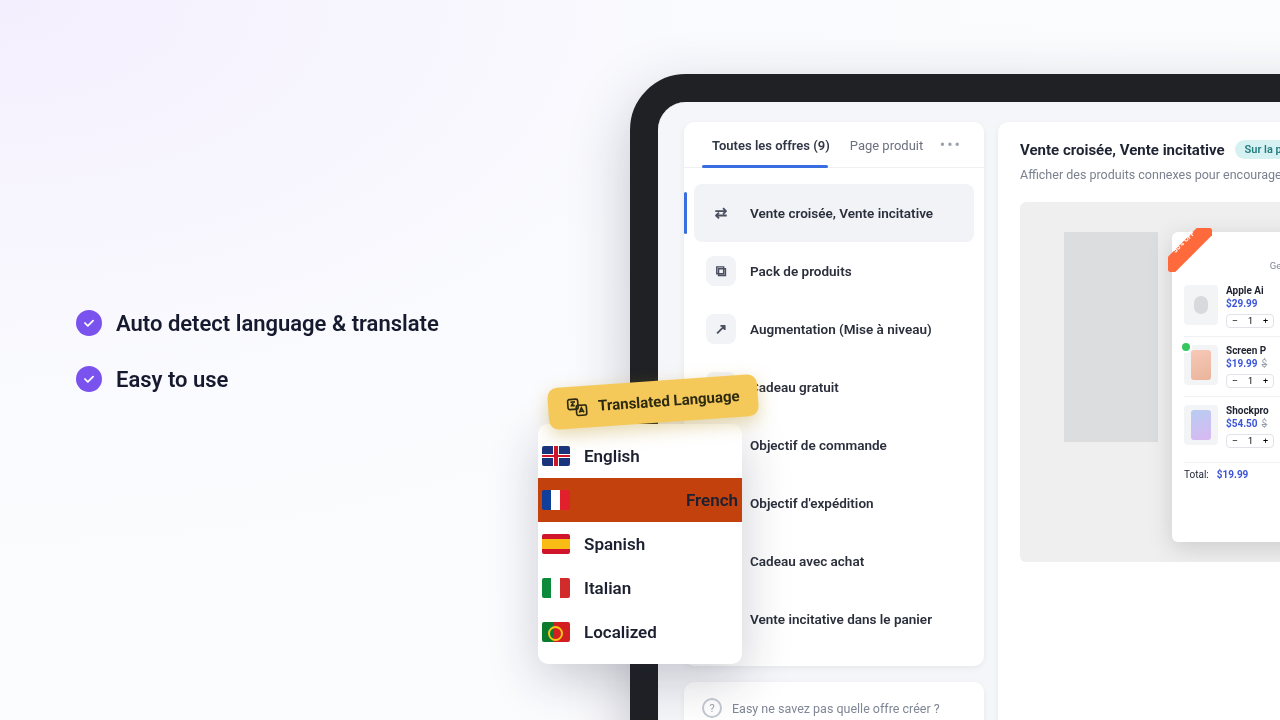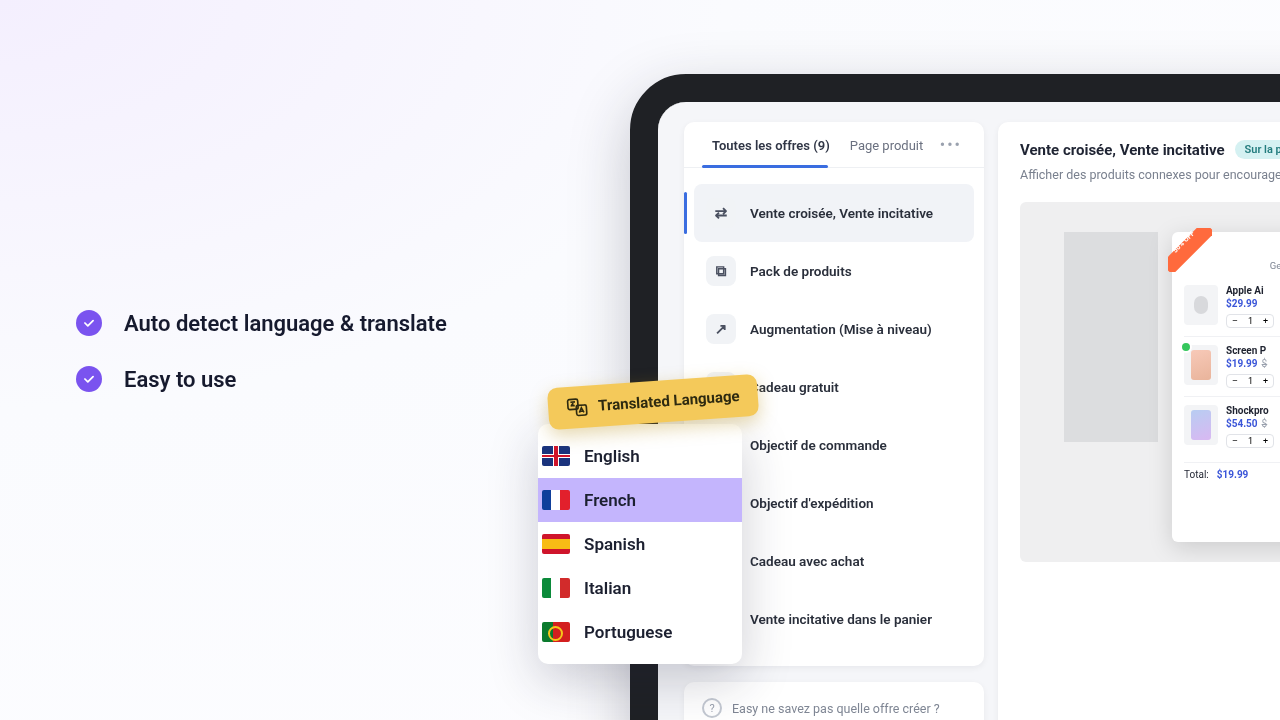--- a/index.html
+++ b/index.html
@@ -8,21 +8,21 @@
     width: 1280px; height: 720px;
     background: radial-gradient(ellipse at 0% 0%, #f4effe 0%, #fafbfe 40%, #fdfdff 100%);
     position: relative; overflow: hidden;
   }
 
   
   .promo { position: absolute; left: 76px; top: 160px; width: 460px; }
   .headline { font-size: 58px; font-weight: 800; line-height: 1.18; color: #161a2e; letter-spacing: -1px; }
   .headline .accent { color: #6a43e8; }
   .features { margin-top: 150px; }
-  .feat { display: flex; align-items: center; gap: 22px; margin-bottom: 30px; }
+  .feat { display: flex; align-items: center; gap: 14px; margin-bottom: 30px; }
   .feat .icn { width: 26px; height: 26px; background: #7a53ef; border-radius: 50%; display: flex; align-items: center; justify-content: center; flex-shrink:0; }
   .feat .icn svg { width: 14px; height: 14px; }
   .feat .txt { font-size: 22px; font-weight: 600; color: #161a2e; }
 
   
   .device {
     position: absolute;
     left: 630px; top: 74px;
     width: 820px; height: 760px;
     background: #f5f6f9;
@@ -121,21 +121,21 @@
   }
   .lang-tag svg { width: 22px; height: 22px; }
 
   .lang-pop {
     position: absolute; left: 538px; top: 424px; width: 204px;
     background: #fff; border-radius: 10px;
     box-shadow: 0 16px 50px rgba(30,30,60,0.22);
     padding: 10px 0; z-index: 30;
   }
   .lang { display:flex; align-items:center; gap:14px; padding: 12px 4px; font-size:17px; font-weight:600; color:#1c2030; cursor:pointer;}
-  .lang.sel { background: #c4b5fd; }
+  .lang.sel { background: #c2410c; justify-content: space-between; }
   .flag { width: 28px; height: 20px; border-radius: 2px; position:relative; overflow:hidden; flex-shrink:0;}
   .flag.uk { background:#1a337d;}
   .flag.uk::before{content:"";position:absolute;inset:0;background:
     linear-gradient(to bottom,transparent 38%,#fff 38%,#fff 62%,transparent 62%),
     linear-gradient(to right,transparent 40%,#fff 40%,#fff 60%,transparent 60%);}
   .flag.uk::after{content:"";position:absolute;inset:0;background:
     linear-gradient(to bottom,transparent 43%,#cf142b 43%,#cf142b 57%,transparent 57%),
     linear-gradient(to right,transparent 44%,#cf142b 44%,#cf142b 56%,transparent 56%);}
   .flag.fr { background:linear-gradient(to right,#0f3f9b 33%,#fff 33%,#fff 66%,#e2202c 66%);}
   .flag.es { background:linear-gradient(to bottom,#cf142b 25%,#f8bc15 25%,#f8bc15 75%,#cf142b 75%);}
@@ -307,15 +307,15 @@
     <div class="lang">
       <span class="flag es"></span>
       <span>Spanish</span>
     </div>
     <div class="lang">
       <span class="flag it"></span>
       <span>Italian</span>
     </div>
     <div class="lang">
       <span class="flag pt"></span>
-      <span>Portuguese</span>
+      <span>Localized</span>
     </div>
   </div>
 
 </body></html>

